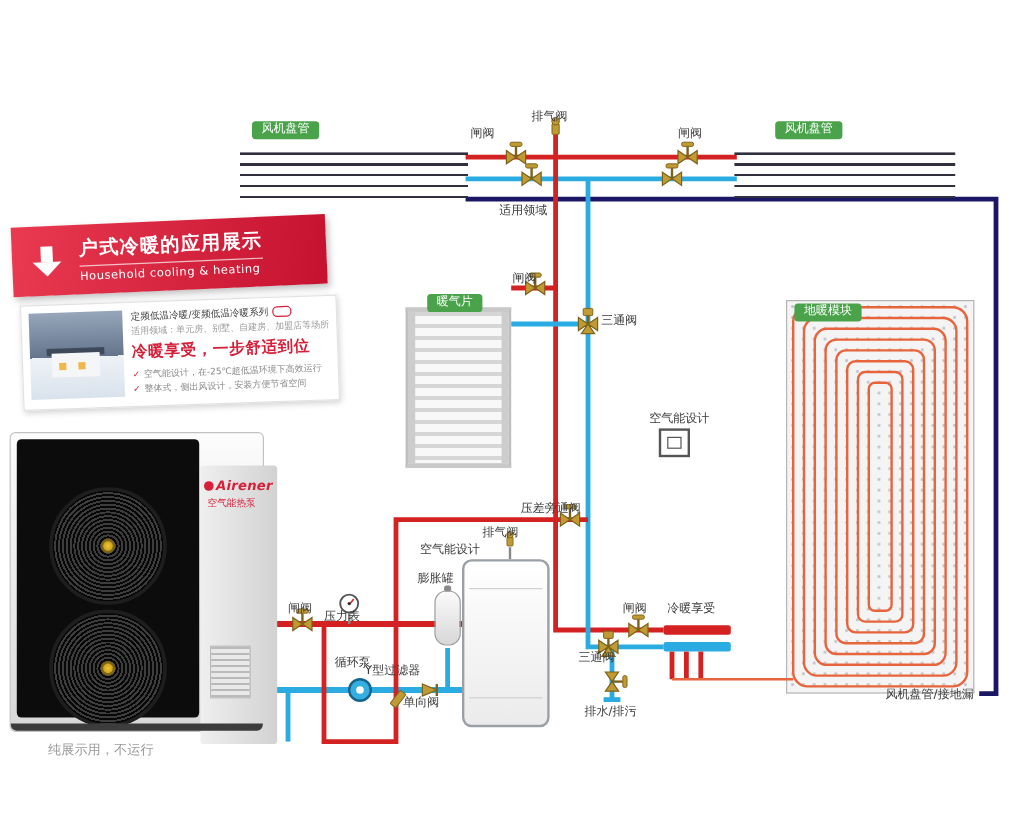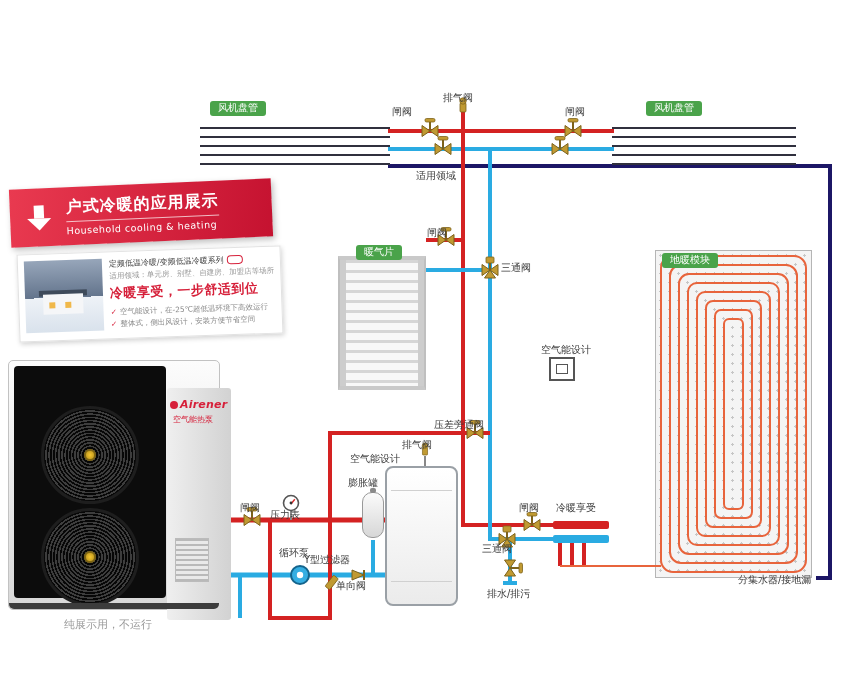--- a/index.html
+++ b/index.html
@@ -3,21 +3,21 @@
 <meta charset="utf-8">
 <style>
   html,body{margin:0;padding:0;background:#fff;}
   #canvas{position:relative;width:860px;height:680px;background:#fff;overflow:hidden;
           font-family:"DejaVu Sans","Liberation Sans",sans-serif;}
 
   
   .lbl{position:absolute;font-size:10px;color:#3a3a3a;white-space:nowrap;z-index:10;line-height:1;text-align:right;}
   .badge{position:absolute;background:#4aa34a;color:#fff;font-size:10px;line-height:1;
          padding:2px 8px 3px;border-radius:3px;z-index:10;white-space:nowrap;}
-  .note{position:absolute;font-size:11px;color:#9a9a9a;z-index:10;white-space:nowrap;margin-left:24px;}
+  .note{position:absolute;font-size:11px;color:#9a9a9a;z-index:10;white-space:nowrap;}
 
   
   .coil{position:absolute;height:38px;z-index:6;
         background:repeating-linear-gradient(to bottom,#30303e 0 2px,transparent 2px 9px);}
 
   
   .radiator{position:absolute;left:338px;top:256px;width:88px;height:134px;z-index:6;
         background:repeating-linear-gradient(to bottom,#d6d6d6 0 3px,#f8f8f8 3px 10px);
         border:2px solid #bfbfbf;border-top:4px solid #c9c9c9;border-bottom:4px solid #c9c9c9;box-sizing:border-box;}
   .radiator .bar{position:absolute;top:0;bottom:0;width:6px;background:#cdcdcd;}
@@ -297,17 +297,17 @@
   <div class="lbl" style="left:348px;top:478px">膨胀罐</div>
   <div class="lbl" style="left:270px;top:510px">压力表</div>
   <div class="lbl" style="left:240px;top:503px">闸阀</div>
   <div class="lbl" style="left:279px;top:548px">循环泵</div>
   <div class="lbl" style="left:304px;top:555px">Y型过滤器</div>
   <div class="lbl" style="left:336px;top:581px">单向阀</div>
   <div class="lbl" style="left:519px;top:503px">闸阀</div>
   <div class="lbl" style="left:556px;top:503px">冷暖享受</div>
   <div class="lbl" style="left:482px;top:544px">三通阀</div>
   <div class="lbl" style="left:487px;top:589px">排水/排污</div>
-  <div class="lbl" style="left:738px;top:575px">分集水器/接地漏</div>
+  <div class="lbl" style="left:738px;top:575px">风机盘管/接地漏</div>
 
   <div class="note" style="left:40px;top:617px">纯展示用，不运行</div>
 
 </div>
 
 </body></html>

